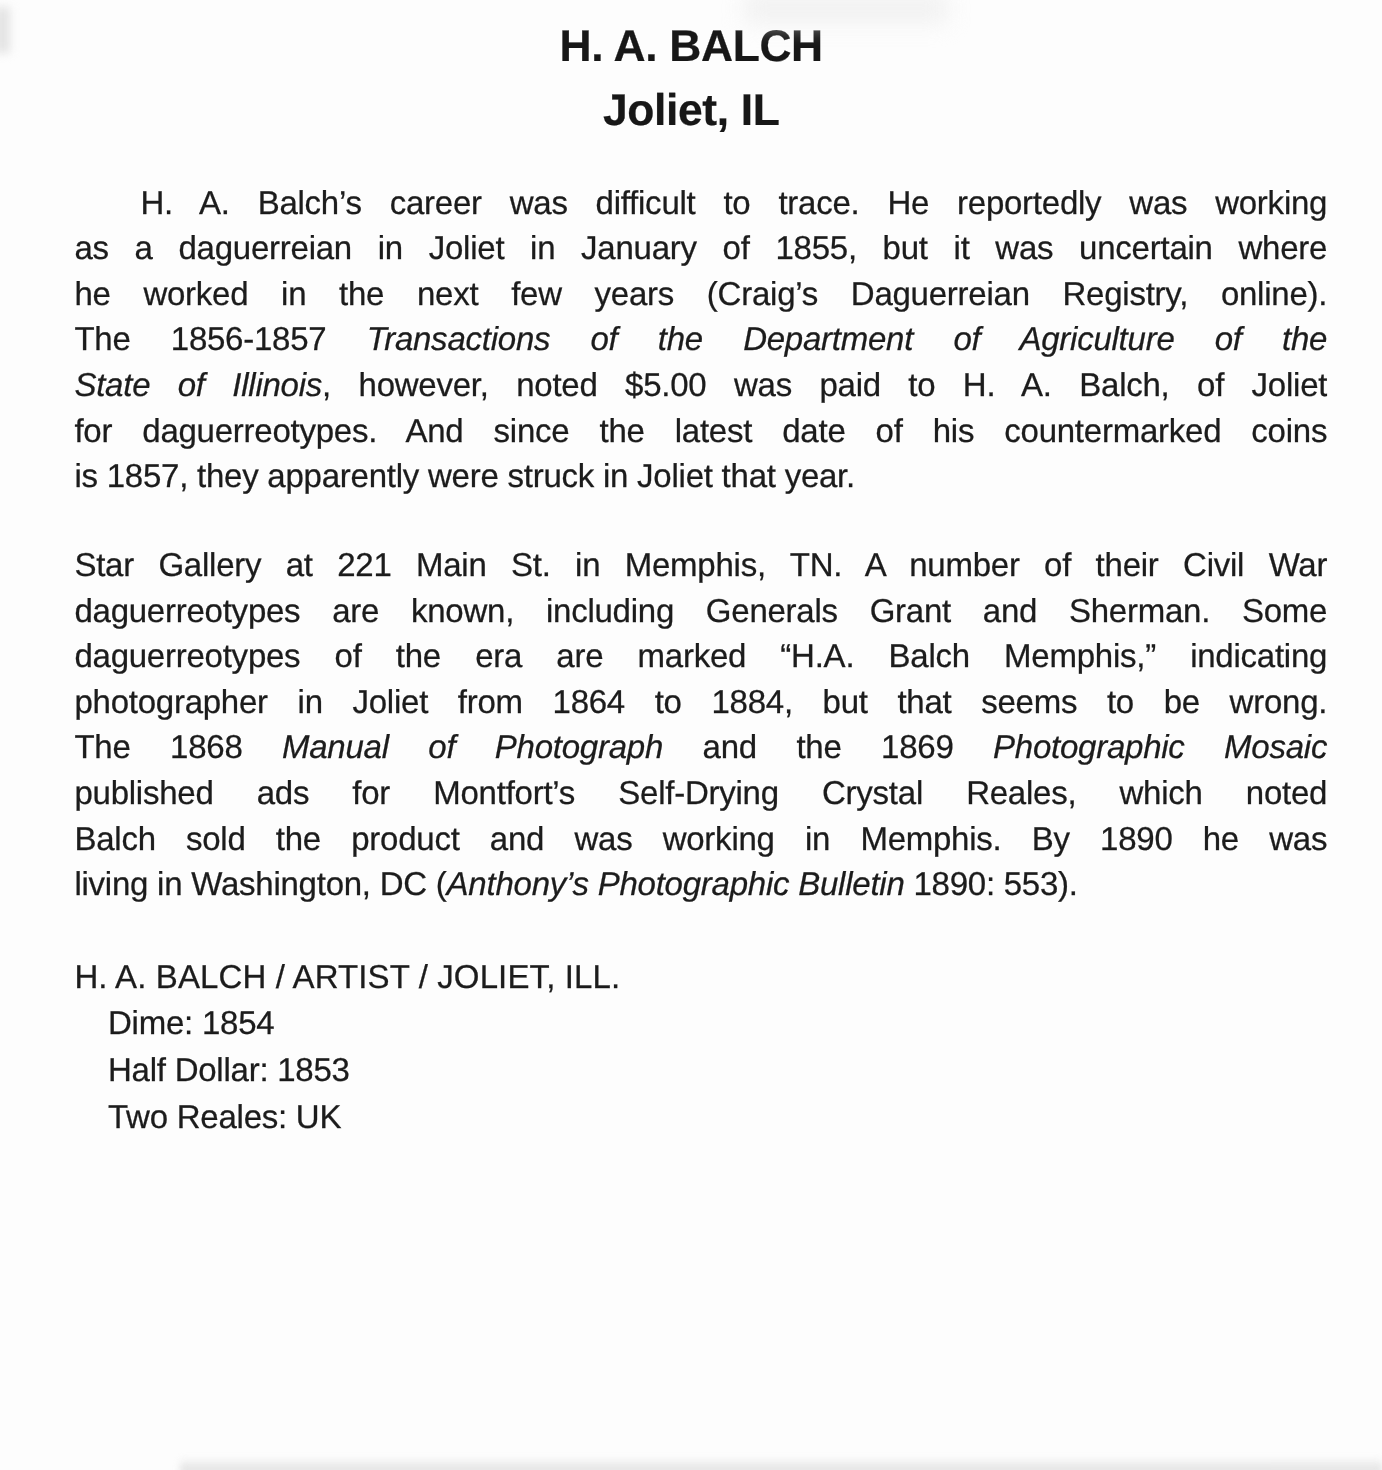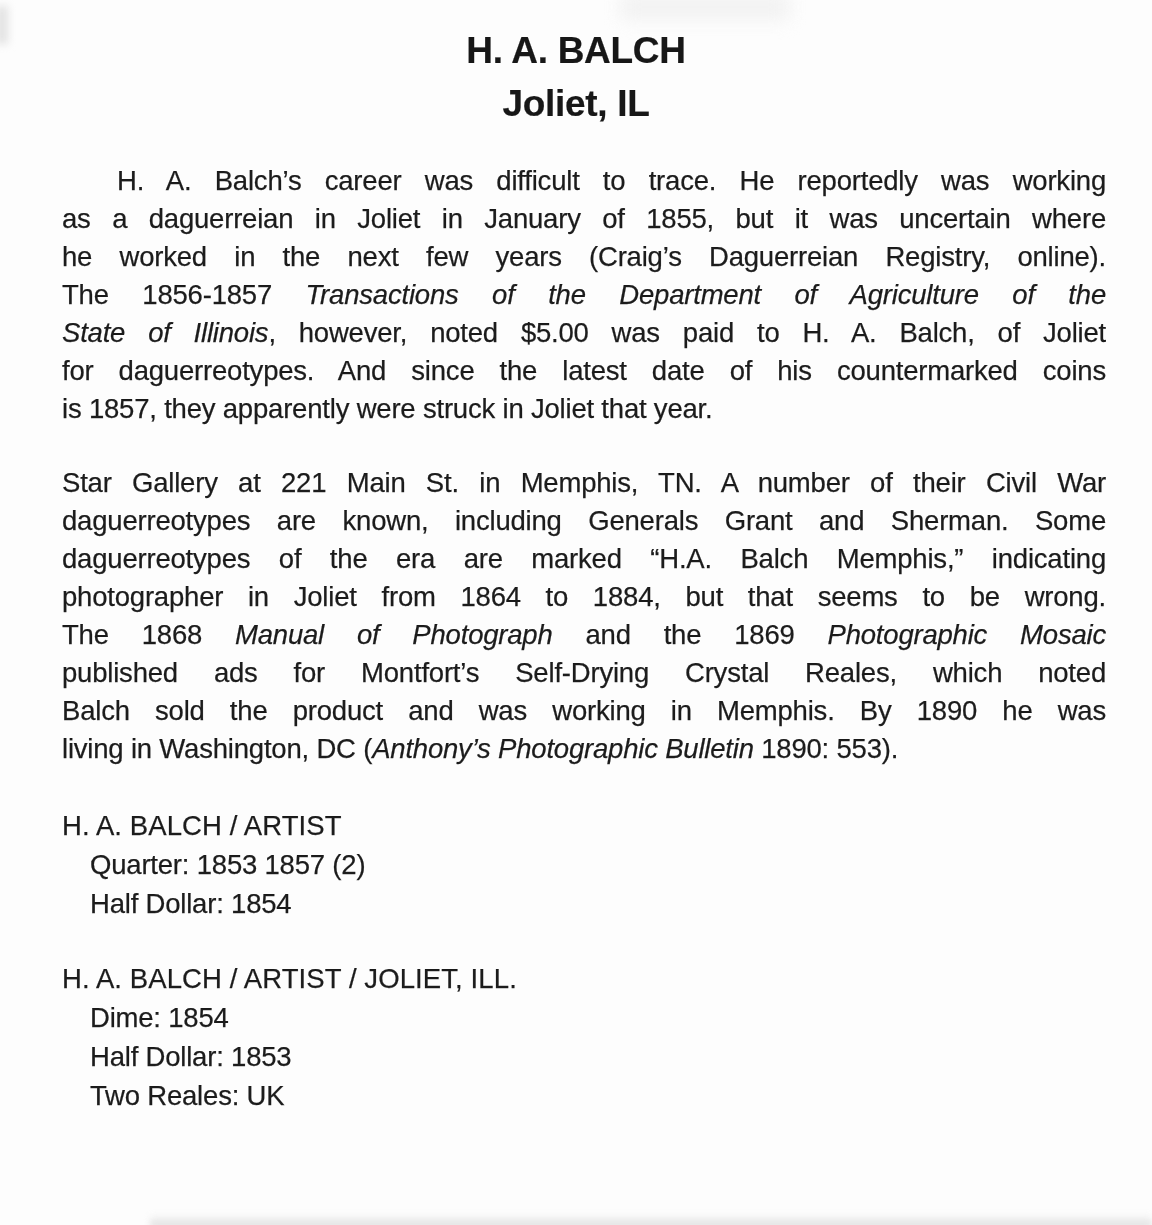--- a/index.html
+++ b/index.html
@@ -6,21 +6,21 @@
   body {
     width:1152px; height:1225px;
     background:#fdfdfd;
     font-family:"Liberation Sans", sans-serif;
     color:#1c1c1c;
     overflow:hidden;
   }
   .page { position:relative; width:1152px; height:1225px; background:#fdfdfd; }
 
   .titleblock {
-    padding-top:24px;
+    padding-top:12px;
     text-align:center;
     font-weight:bold;
     font-size:37px;
     line-height:53px;
     color:#171717;
     letter-spacing:-0.3px;
     -webkit-text-stroke:0.2px #171717;
   }
 
   .content {
@@ -100,27 +100,20 @@
         <div class="line"><span>Star Gallery at 221 Main St. in Memphis, TN. A number of their Civil War</span></div>
         <div class="line"><span>daguerreotypes are known, including Generals Grant and Sherman. Some</span></div>
         <div class="line"><span>daguerreotypes of the era are marked “H.A. Balch Memphis,” indicating</span></div>
         <div class="line"><span>photographer in Joliet from 1864 to 1884, but that seems to be wrong.</span></div>
         <div class="line"><span>The 1868 </span><span class="it">Manual of Photograph</span><span> and the 1869 </span><span class="it">Photographic Mosaic</span></div>
         <div class="line"><span>published ads for Montfort’s Self-Drying Crystal Reales, which noted</span></div>
         <div class="line"><span>Balch sold the product and was working in Memphis. By 1890 he was</span></div>
         <div class="line last"><span>living in Washington, DC (</span><span class="it">Anthony’s Photographic Bulletin</span><span> 1890: 553).</span></div>
       </div>
 
-    <div class="listing">
-      <div class="listing-heading">H. A. BALCH / ARTIST</div>
-      <div>
-          <div class="listing-entry">Quarter: 1853 1857 (2)</div>
-          <div class="listing-entry">Half Dollar: 1854</div>
-        </div>
-    </div>
 
     <div class="listing">
       <div class="listing-heading">H. A. BALCH / ARTIST / JOLIET, ILL.</div>
       <div>
           <div class="listing-entry">Dime: 1854</div>
           <div class="listing-entry">Half Dollar: 1853</div>
           <div class="listing-entry">Two Reales: UK</div>
         </div>
     </div>
   </div>

